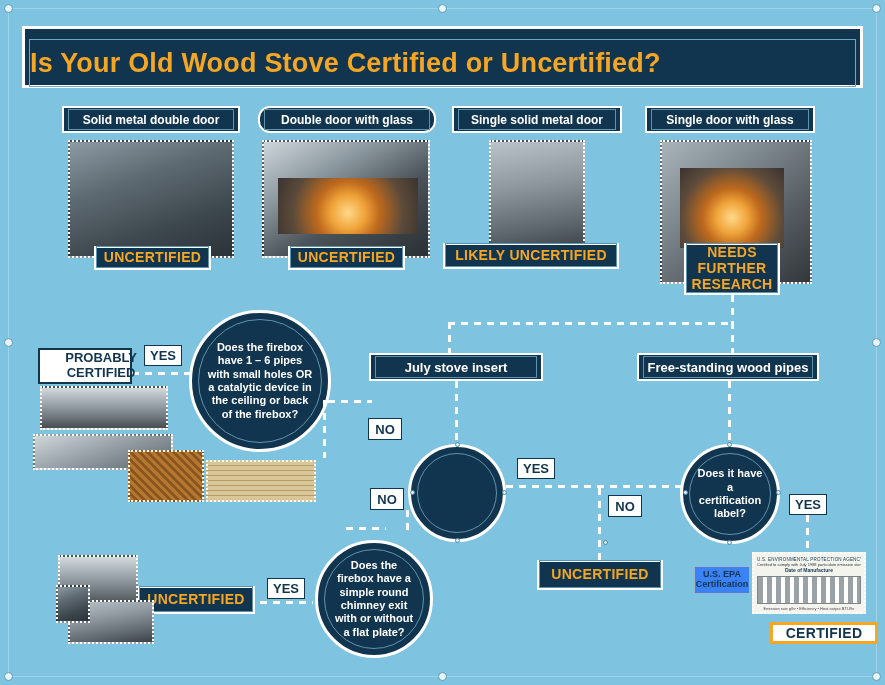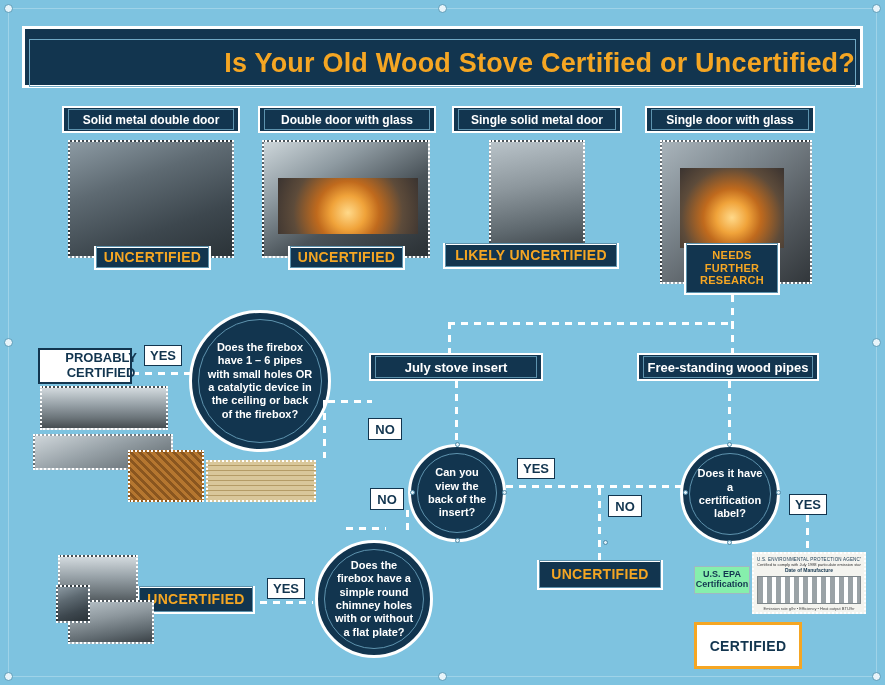--- a/index.html
+++ b/index.html
@@ -48,21 +48,21 @@
     display: flex;
     align-items: center;
     justify-content: center;
   }
   .title-inner {
     border: 1px solid #6fa8c4;
     width: calc(100% - 10px);
     height: calc(100% - 10px);
     display: flex;
     align-items: center;
-    justify-content: flex-end;
+    justify-content: flex-start;
     margin-top: 12px;
   }
   .title-text {
     color: #f5a623;
     font-size: 27px;
     font-weight: bold;
     letter-spacing: 0.2px;
     text-align: center;
     white-space: nowrap;
   }
@@ -124,21 +124,21 @@
     letter-spacing: 0.3px;
   }
   .status .inner {
     border: 1px solid #5e93ae;
     width: 100%;
     height: 100%;
     display: flex;
     align-items: center;
     justify-content: center;
   }
-  .status.multiline { font-size: 11px; line-height: 1.15; }
+  .status.multiline { font-size: 14px; line-height: 1.15; }
   .status.certified {
     background: #ffffff;
     border: 3px solid #f5a623;
     color: #12354f;
   }
   .status.certified .inner { border: none; }
   .probably {
     position: absolute;
     background: #ffffff;
     border: 2px solid #12354f;
@@ -194,21 +194,21 @@
   
   .conn {
     position: absolute;
     background-image: repeating-linear-gradient(90deg,#ffffff 0px,#ffffff 7px,transparent 7px,transparent 13px);
   }
   .conn.v {
     background-image: repeating-linear-gradient(180deg,#ffffff 0px,#ffffff 7px,transparent 7px,transparent 13px);
   }
   .epa-label {
     position: absolute;
-    background: #86efac;
+    background: #3b82f6;
     border: 1px solid #9fb7c4;
     box-sizing: border-box;
     color: #12354f;
     font-size: 9px;
     font-weight: bold;
     line-height: 1.1;
     display: flex;
     align-items: center;
     justify-content: center;
     text-align: center;
@@ -296,21 +296,21 @@
     </div>
   </div>
   <div class="photo ph-grad1" style="left:68px; top:140px; width:166px; height:118px;">
   </div>
   <div class="status" style="left:94px; top:246px; width:117px; height:24px;">
     <div class="inner">
       <span>UNCERTIFIED</span>
     </div>
   </div>
 
-  <div class="labelbox" style="left:258px; top:106px; width:178px; height:27px;">
+  <div class="labelbox" style="left:258px; top:106px; width:178px; height:27px;border-radius:12px;">
     <div class="inner">
       <span>Double door with glass</span>
     </div>
   </div>
   <div class="photo ph-grad2" style="left:262px; top:140px; width:168px; height:118px;">
     <div style="position:absolute;left:14px;top:36px;width:140px;height:56px;" class="ph-fire"></div>
   </div>
   <div class="status" style="left:288px; top:246px; width:117px; height:24px;">
     <div class="inner">
       <span>UNCERTIFIED</span>
@@ -385,37 +385,36 @@
   <div class="photo ph-cat2" style="left:206px; top:460px; width:110px; height:42px;"></div>
 
   <div class="yesno" style="left:368px; top:418px; width:34px; height:22px;">
     <span>NO</span>
   </div>
   <div class="conn" style="left:328px; top:400px; width:44px; height:3px;"></div>
   <div class="conn v" style="left:323px; top:400px; width:3px; height:58px;"></div>
 
   <div class="circle" style="left:408px; top:444px; width:98px; height:98px; font-size:11px;">
     <div class="inner"></div>
-    <span>Can you view the back of the insert?</span>
   </div>
 
   <div class="yesno" style="left:517px; top:458px; width:38px; height:21px;">
     <span>YES</span>
   </div>
   <div class="conn" style="left:506px; top:485px; width:176px; height:3px;"></div>
 
   <div class="yesno" style="left:370px; top:488px; width:34px; height:22px;">
     <span>NO</span>
   </div>
   <div class="conn" style="left:346px; top:527px; width:40px; height:3px;"></div>
   <div class="conn v" style="left:406px; top:510px; width:3px; height:20px;"></div>
 
   <div class="circle" style="left:315px; top:540px; width:118px; height:118px; font-size:11px;">
     <div class="inner"></div>
-    <span>Does the firebox have a simple round chimney holes with or without a flat plate?</span>
+    <span>Does the firebox have a simple round chimney exit with or without a flat plate?</span>
   </div>
 
   <div class="yesno" style="left:267px; top:578px; width:38px; height:21px;">
     <span>YES</span>
   </div>
   <div class="conn" style="left:247px; top:601px; width:66px; height:3px;"></div>
 
   <div class="status" style="left:137px; top:586px; width:118px; height:28px;">
     <div class="inner">
       <span>UNCERTIFIED</span>
@@ -455,21 +454,21 @@
   </div>
 
   <div class="epa-card" style="left:752px; top:552px; width:114px; height:62px;">
     <div class="epa-head">U.S. ENVIRONMENTAL PROTECTION AGENCY</div>
     <div class="epa-sub">Certified to comply with July 1988 particulate emission standards</div>
     <div class="epa-title2">Date of Manufacture</div>
     <div class="epa-bars"></div>
     <div class="epa-foot">Emission rate g/hr  •  Efficiency  •  Heat output BTU/hr</div>
   </div>
 
-  <div class="status certified" style="left:694px; top:622px; width:108px; height:47px;">
+  <div class="status certified" style="left:770px; top:622px; width:108px; height:22px;">
     <div class="inner">
       <span>CERTIFIED</span>
     </div>
   </div>
 
   <div class="sel-dot" style="left:603px; top:540px;"></div>
   <div class="sel-dot" style="left:683px; top:490px;"></div>
   <div class="sel-dot" style="left:776px; top:490px;"></div>
   <div class="sel-dot" style="left:727px; top:442px;"></div>
   <div class="sel-dot" style="left:727px; top:540px;"></div>

